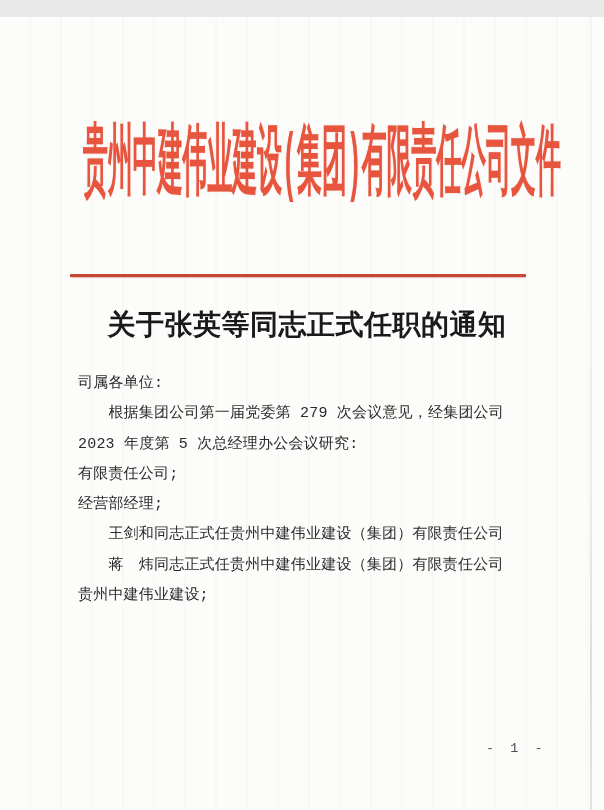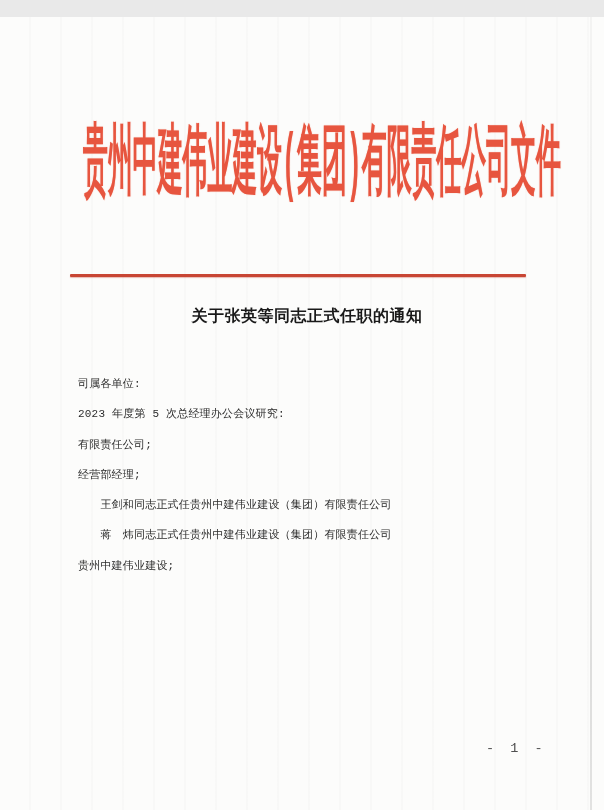--- a/index.html
+++ b/index.html
@@ -41,29 +41,29 @@
   .red-rule{
     position:absolute;left:70px;top:257px;
     width:456px;height:3px;
     background:#c84634;
     border-radius:1px;
     box-shadow:0 1px 1px rgba(200,70,52,0.35);
   }
   .doc-title{
     position:absolute;left:10px;right:0;top:289px;
     text-align:center;
-    font-size:16px;
+    font-size:28px;
     font-weight:bold;
     letter-spacing:0.5px;
     color:#1a1a1a;
     white-space:pre;
   }
   .body{
     position:absolute;left:78px;top:352px;width:480px;
-    font-size:11px;
+    font-size:15px;
     line-height:30.3px;
     letter-spacing:0.2px;
     color:#2b2b2b;
   }
   .body .body-line{white-space:pre;}
   .page-number{
     position:absolute;left:486px;top:724px;
     font-size:13.5px;
     letter-spacing:4px;
     color:#4f4f4f;
@@ -87,20 +87,21 @@
     <span class="org-title" style="color: rgb(231, 85, 63);">贵州中建伟业建设(集团)有限责任公司文件</span>
   </div>
 
 
   <div class="red-rule" style="background: rgb(200, 70, 52);"></div>
 
   <div class="doc-title">关于张英等同志正式任职的通知</div>
 
   <div class="body">
       <div class="body-line">司属各单位:</div>
+      <div class="body-line">　　根据集团公司第一届党委第 279 次会议意见，经集团公司</div>
       <div class="body-line">2023 年度第 5 次总经理办公会议研究:</div>
       <div class="body-line">有限责任公司;</div>
       <div class="body-line">经营部经理;</div>
       <div class="body-line">　　王剑和同志正式任贵州中建伟业建设（集团）有限责任公司</div>
       <div class="body-line">　　蒋　炜同志正式任贵州中建伟业建设（集团）有限责任公司</div>
       <div class="body-line">贵州中建伟业建设;</div>
     </div>
 
   <div class="page-number">- 1 -</div>
 

